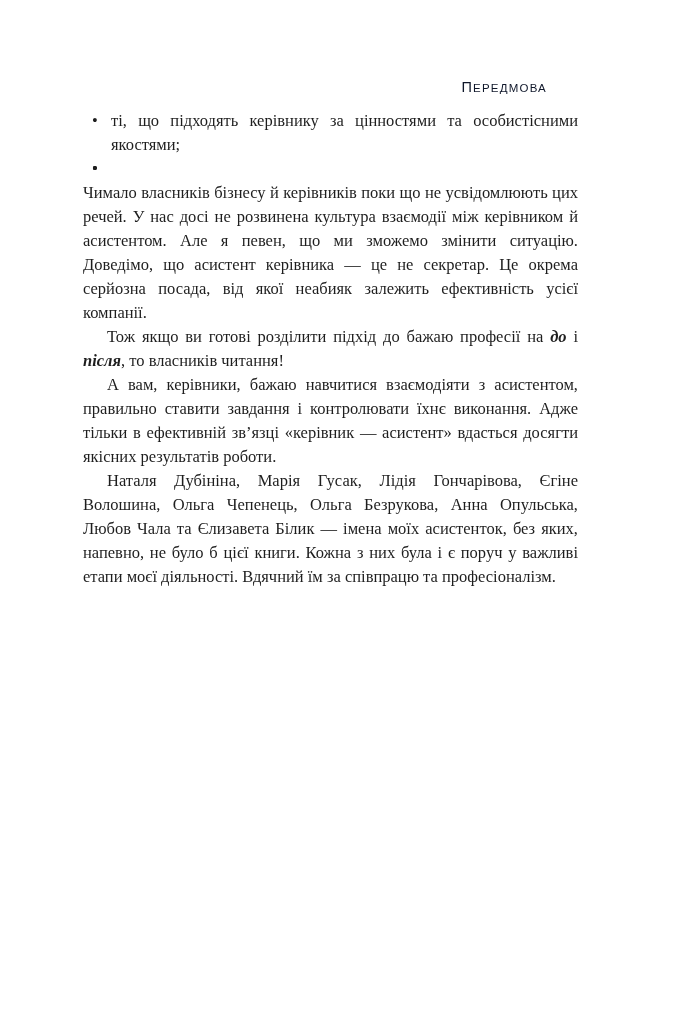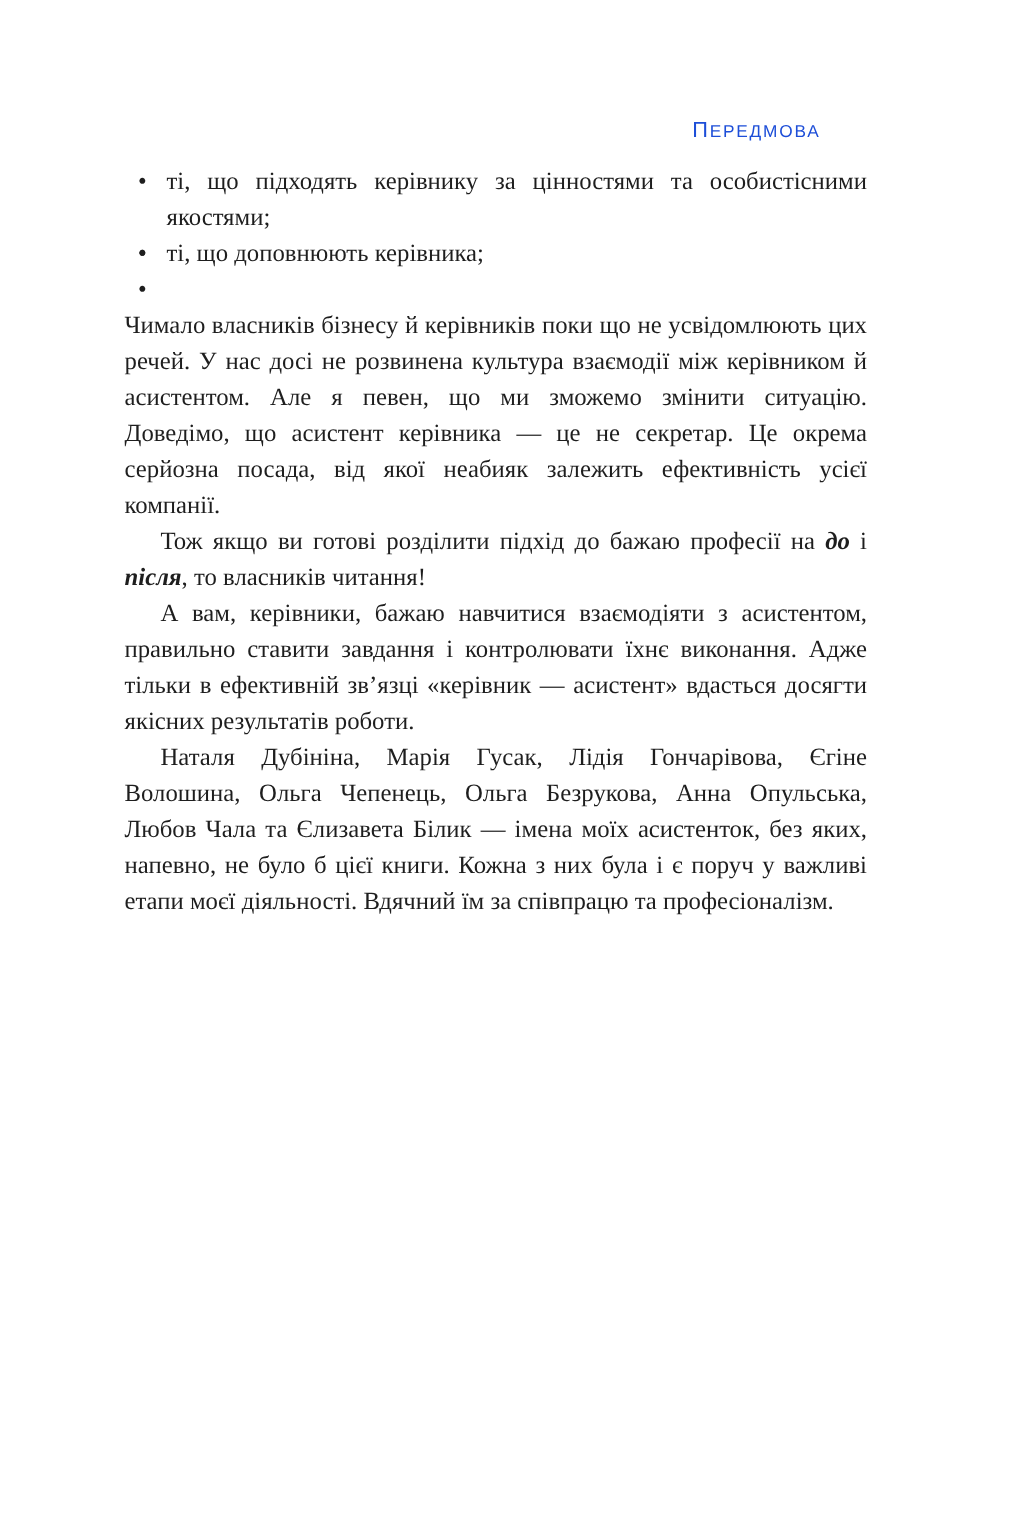--- a/index.html
+++ b/index.html
@@ -16,21 +16,21 @@
     color: #1e1e1e;
     overflow: hidden;
   }
   .running-head {
     position: absolute;
     top: 78px;
     left: 83px;
     width: 464px;
     text-align: right;
     font-family: "Liberation Sans", "DejaVu Sans", sans-serif;
-    color: #1d4ed8;
+    color: #0f172a;
     white-space: nowrap;
   }
   .rh-cap {
     font-size: 14.5px;
     letter-spacing: 1.2px;
   }
   .rh-rest {
     font-size: 11.5px;
     letter-spacing: 1.2px;
     text-transform: uppercase;
@@ -81,21 +81,20 @@
     <ul class="bullet-list">
       <li class="list-item">
         <span class="bullet">•</span>
         <span class="li-text">ті, що підходять керівнику за цінностями та особистісними якостями;</span>
       </li>
       <li class="list-item">
         <span class="bullet">•</span>
       </li>
       <li class="list-item">
         <span class="bullet">•</span>
-        <span class="li-text">ті, що доповнюють керівника;</span>
       </li>
       <li class="list-item">
         <span class="bullet">•</span>
       </li>
     </ul>
 
     <p class="para">Чимало власників бізнесу й керівників поки що не усвідомлюють цих речей. У нас досі не розвинена культура взаємодії між керівником й асистентом. Але я певен, що ми зможемо змінити ситуацію. Доведімо, що асистент керівника — це не секретар. Це окрема серйозна посада, від якої неабияк залежить ефективність усієї компанії.</p>
 
     <p class="para indent"><span>Тож якщо ви готові розділити підхід до бажаю професії на </span><em>до</em><span> і </span><em>після</em><span>, то власників читання!</span></p>
 

